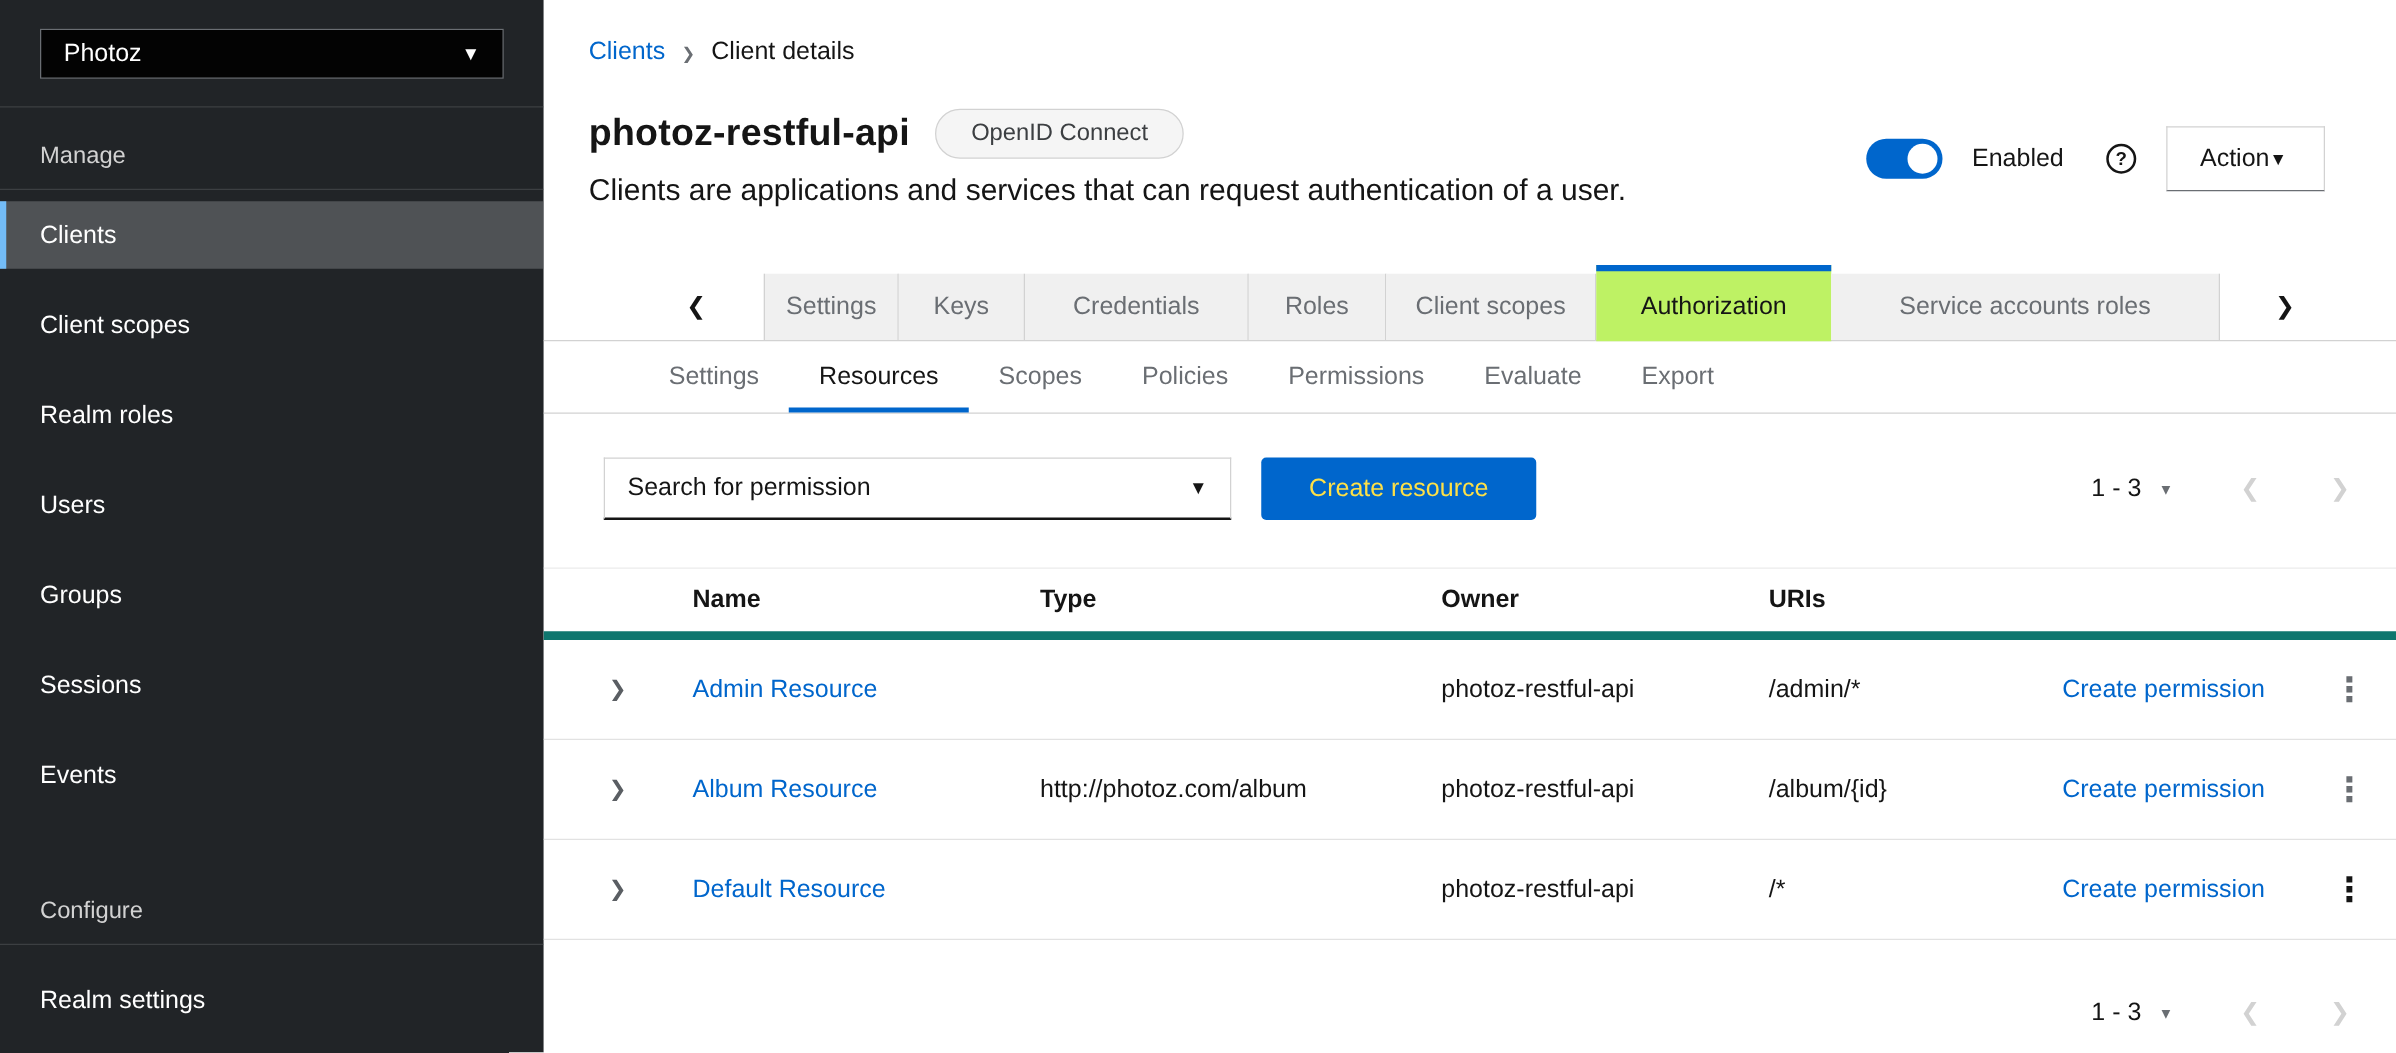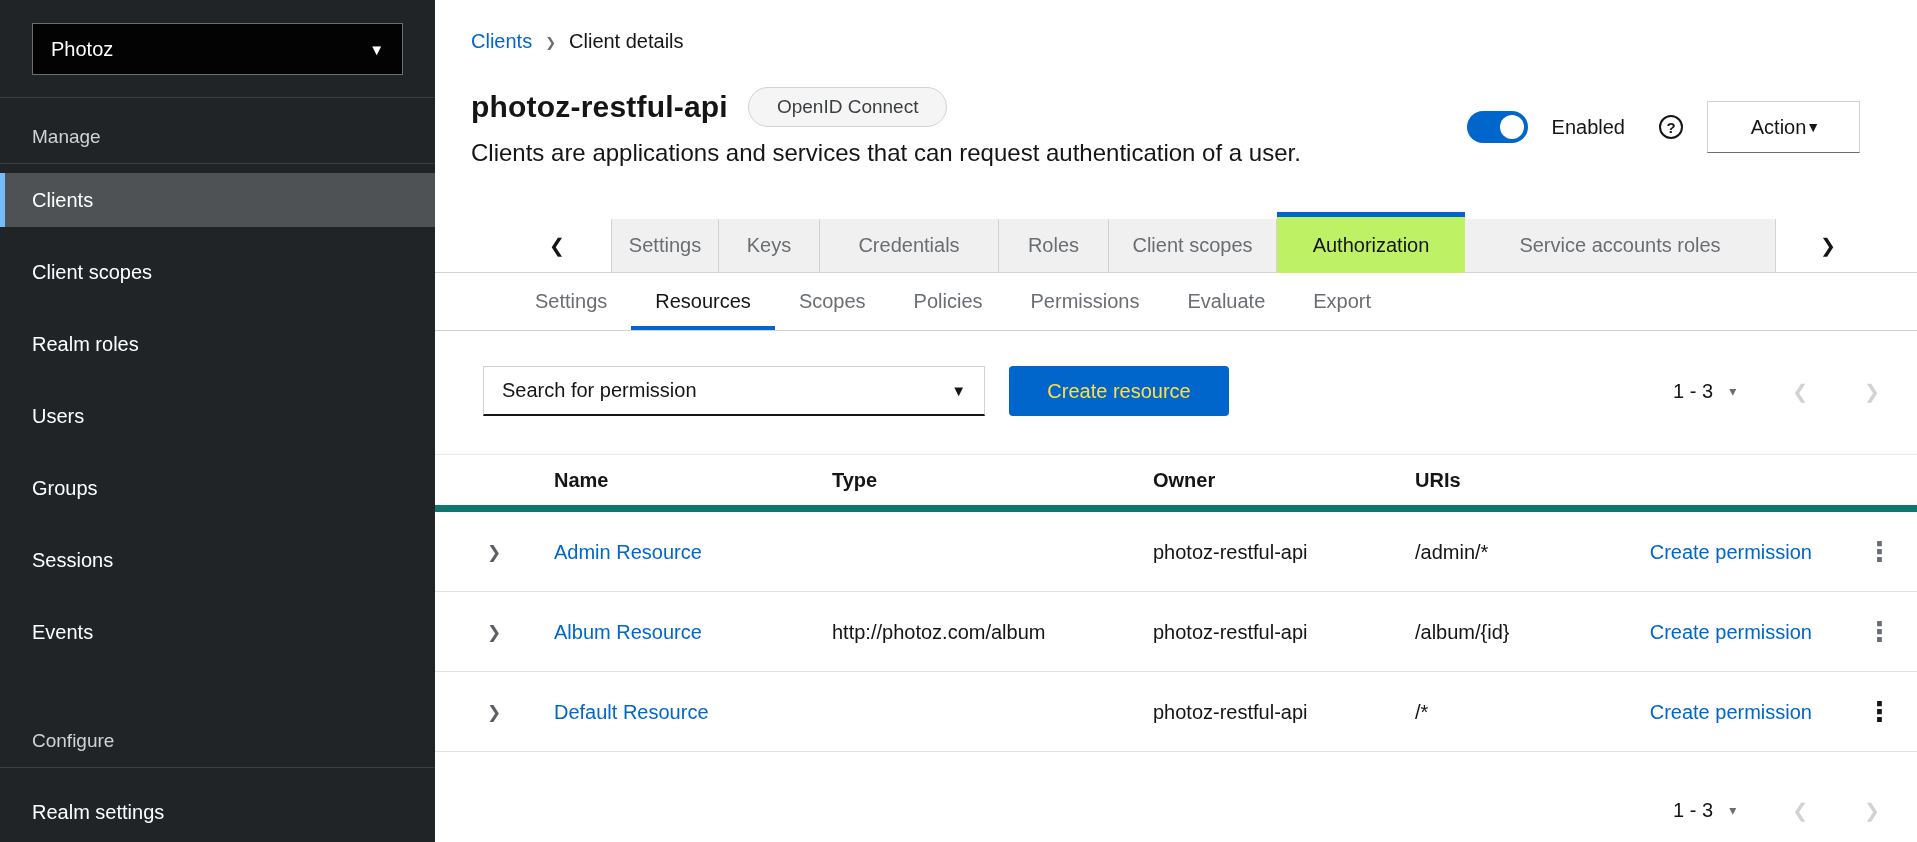--- a/index.html
+++ b/index.html
@@ -10,21 +10,21 @@
     display: flex;
   }
 
   
   .sidebar {
     width: 435px; min-width: 435px; height: 842px;
     background: #212427; color: #fff; overflow: hidden;
   }
   .realm-wrap { padding: 23px 32px 22px 32px; border-bottom: 1px solid #3c3f42; }
   .realm-select {
-    height: 52px; background: #030303; border: 1px solid #6a6e73;
+    height: 40px; background: #030303; border: 1px solid #6a6e73;
     display: flex; align-items: center; justify-content: space-between;
     padding: 0 18px; cursor: pointer;
   }
   .realm-select .caret { font-size: 15px; color: #fff; }
   .nav-section-title {
     margin: 28px 0 15px 32px; font-size: 19px; color: #d2d2d2;
   }
   .nav-divider { border: none; border-top: 1px solid #3c3f42; height: 0; }
   ul.nav { list-style: none; }
   .nav li { height: 72px; display: flex; align-items: center; }
@@ -64,23 +64,23 @@
     position: absolute; top: 4px; left: 33px; width: 24px; height: 24px;
     border-radius: 50%; background: #fff;
   }
   .switch-label { margin-left: 24px; }
   .help-icon {
     margin-left: 34px; width: 24px; height: 24px; border: 2.5px solid #151515;
     border-radius: 50%; display: flex; align-items: center; justify-content: center;
     font-size: 15px; font-weight: 700; color: #151515; cursor: pointer;
   }
   .action-dropdown {
-    margin-left: 24px; width: 153px; height: 52px; background: #fff;
+    margin-left: 24px; width: 127px; height: 52px; background: #fff;
     border: 1px solid #d2d2d2; border-bottom: 1px solid #6a6e73;
-    display: flex; align-items: center; justify-content: center;
+    display: flex; align-items: center; justify-content: flex-start;
     padding: 0 22px 0 26px; cursor: pointer;
   }
   .action-dropdown .caret { font-size: 14px; color: #151515; }
 
   
   .tabs-row {
     margin-top: 45px; height: 61px; border-bottom: 1px solid #d2d2d2;
     display: flex; align-items: flex-end;
   }
   .tab-scroll {

